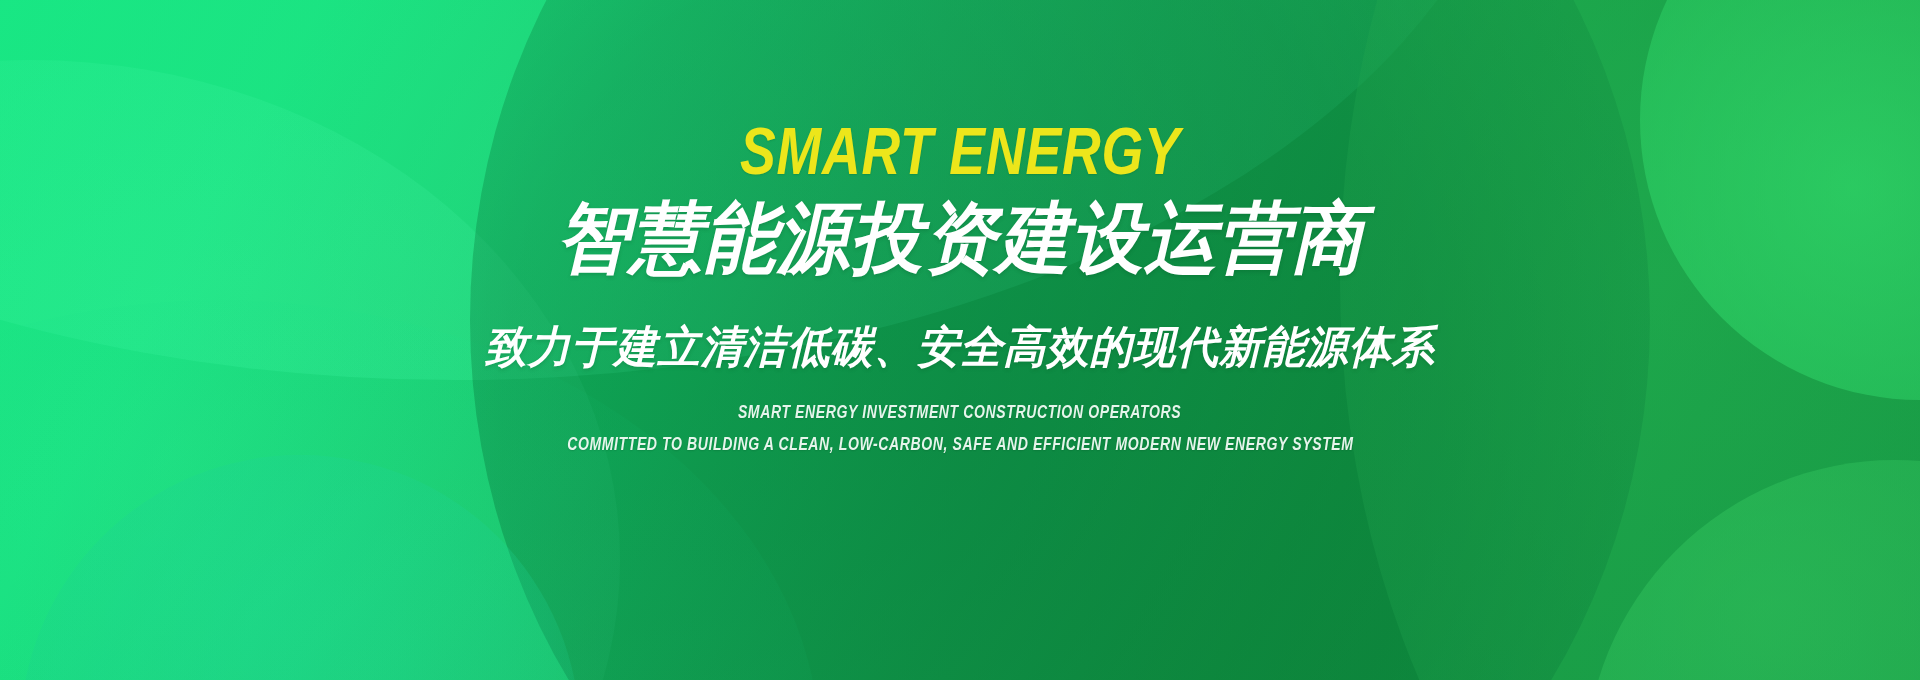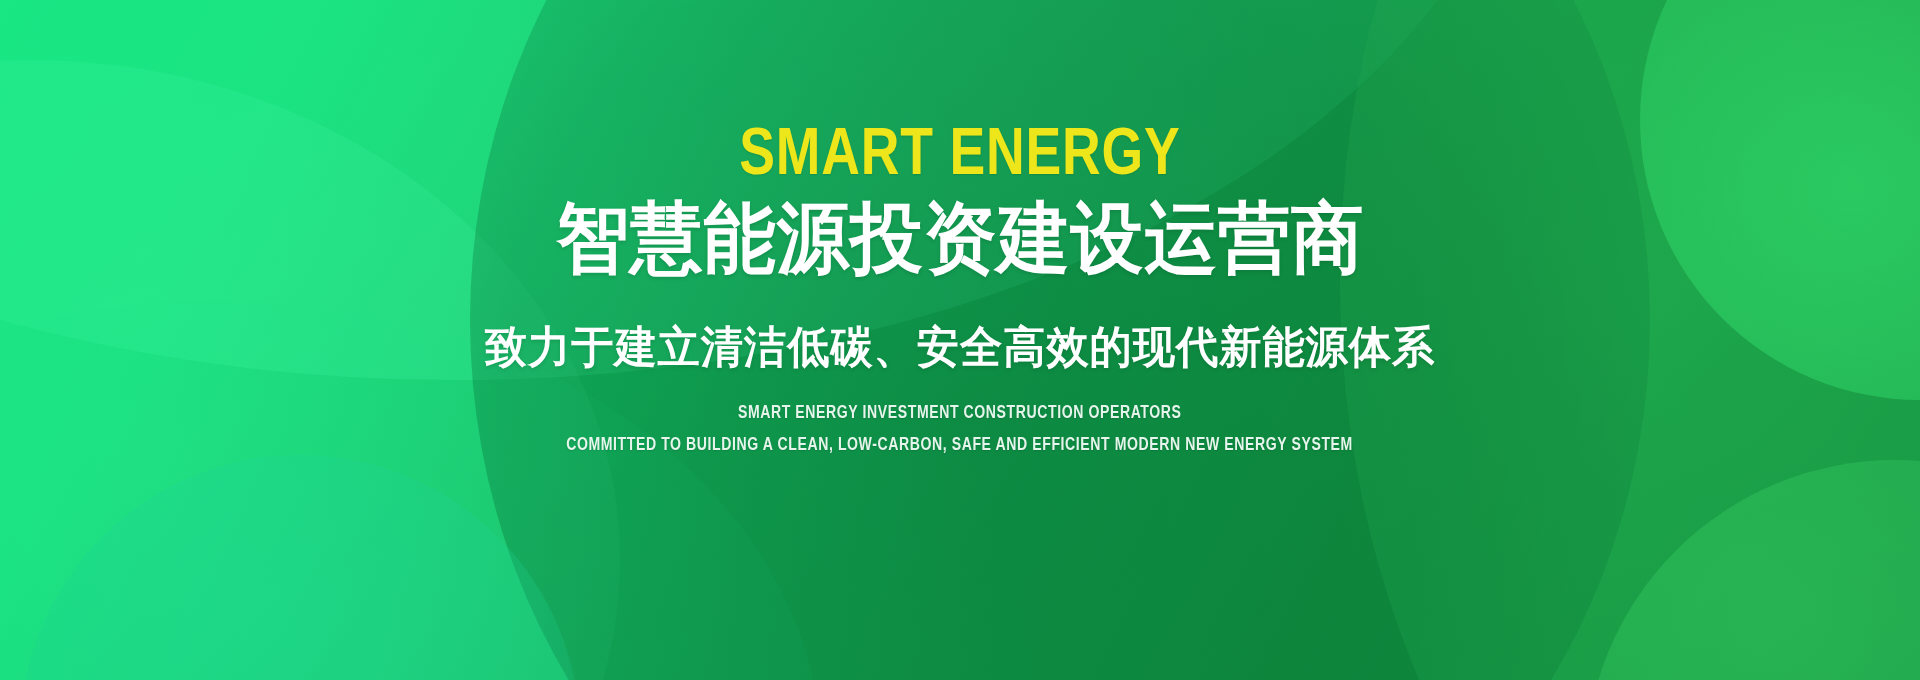--- a/index.html
+++ b/index.html
@@ -15,20 +15,21 @@
     font-family: "Liberation Sans", "DejaVu Sans", sans-serif;
     background: linear-gradient(118deg,
                 #10e37d 0%,
                 #10dd78 14%,
                 #13c96b 28%,
                 #16b45c 42%,
                 #15a44f 56%,
                 #139843 70%,
                 #118f3e 84%,
                 #0f8a3c 100%);
+    font-style: italic;
   }
 
   
   .blob {
     position: absolute;
     border-radius: 50%;
     pointer-events: none;
   }
 
   

